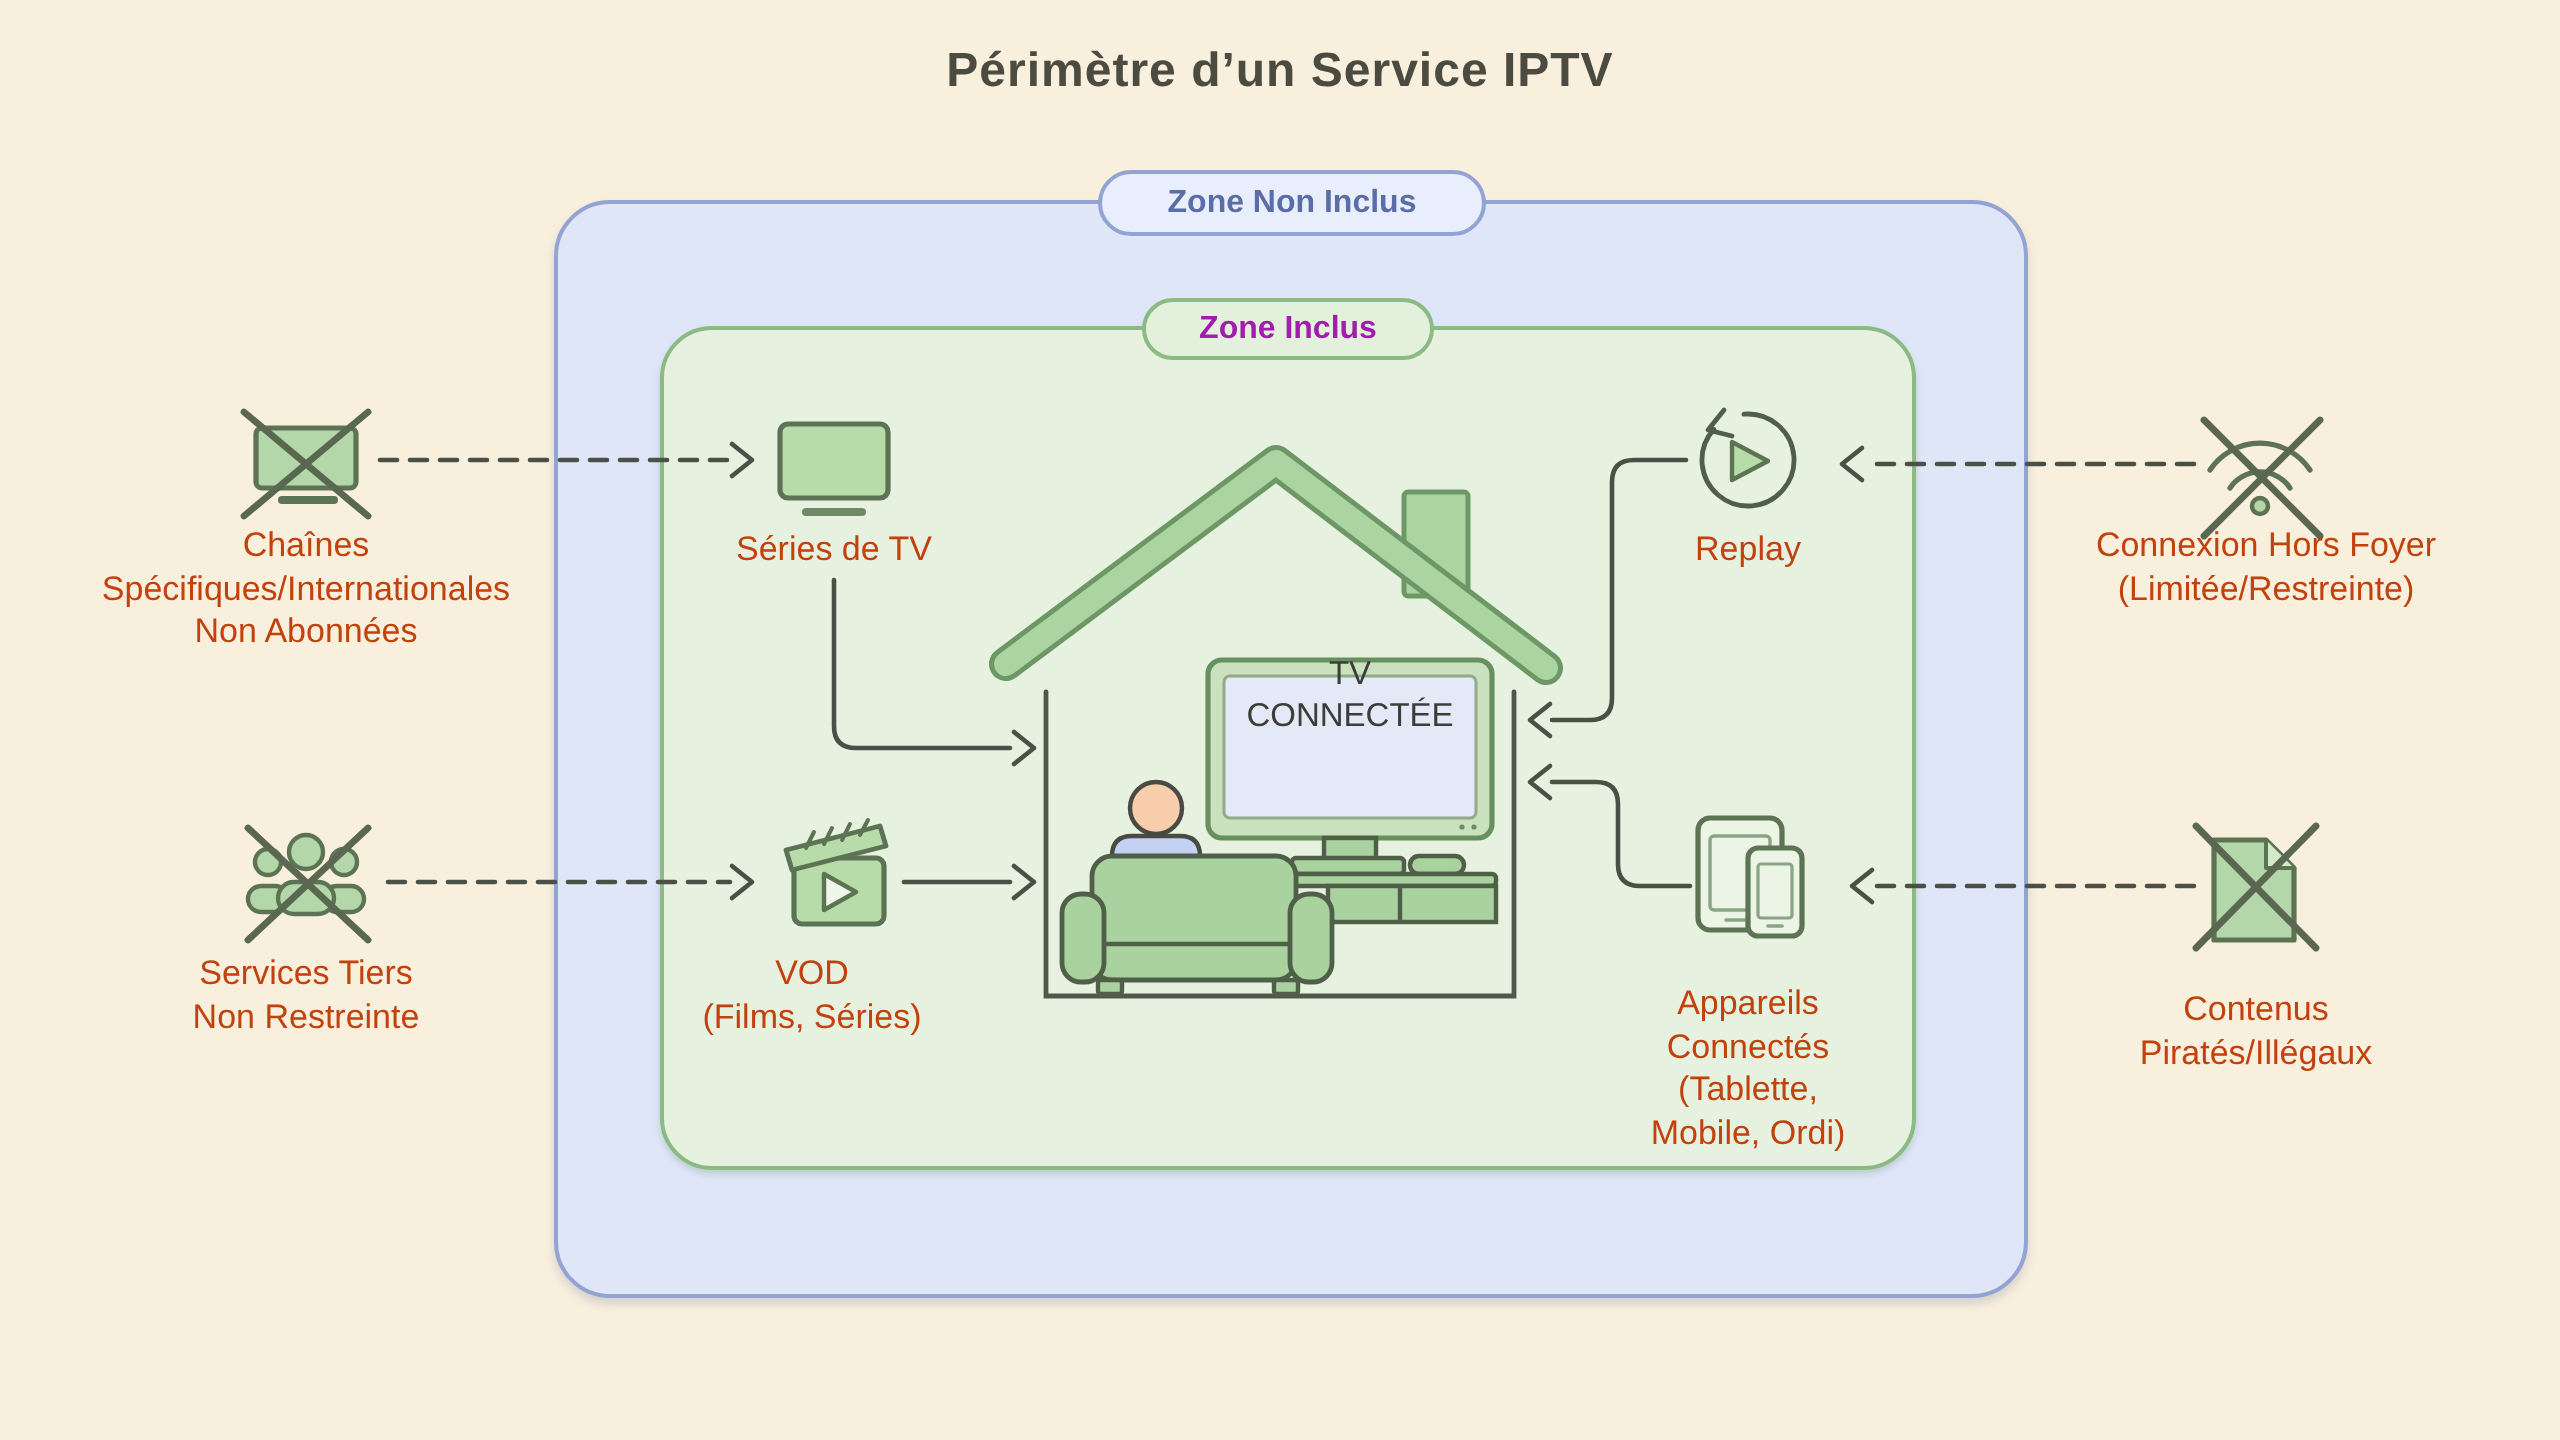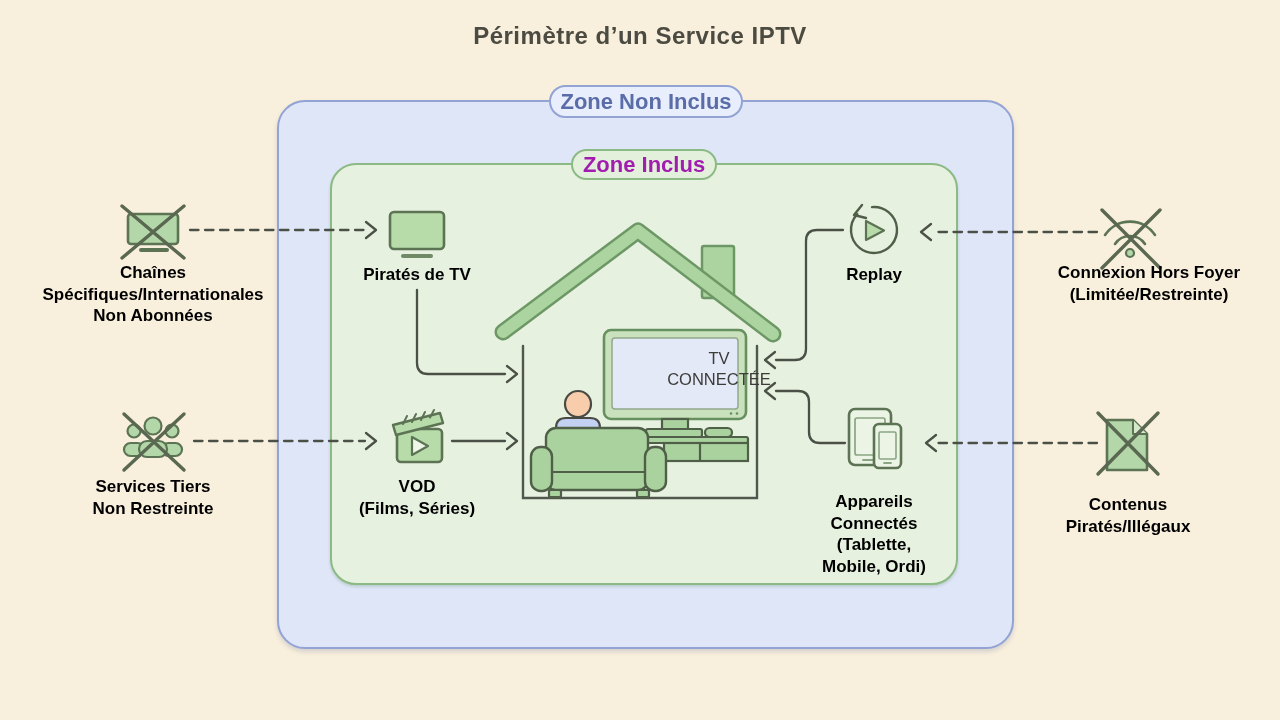--- a/index.html
+++ b/index.html
@@ -20,46 +20,46 @@
     box-shadow:0 3px 4px rgba(110,125,170,.25);
     box-sizing:border-box;
   }
   #zone-inner{
     left:330px;top:163px;width:628px;height:422px;
     background:#e7f1e0;border:2.5px solid #8cba84;border-radius:26px;
     box-shadow:0 2px 3px rgba(90,130,90,.25);
     box-sizing:border-box;
   }
   .pill{
-    box-sizing:border-box;text-align:center;font-weight:bold;font-size:22px;
+    box-sizing:border-box;text-align:center;font-weight:bold;font-size:16px;
     border-radius:17px;
   }
   #pill-outer{
     left:549px;top:85px;width:194px;height:33px;line-height:29px;
     background:#e9eefc;border:2.5px solid #92a3d4;color:#5a6da8;
   }
   #pill-inner{
     left:571px;top:149px;width:146px;height:31px;line-height:27px;
     background:#e3f1dc;border:2.5px solid #8cba84;color:#a21caf;
   }
   .lbl{
     font-size:17px;line-height:21.5px;text-align:center;
-    white-space:pre-line;color:#000000;font-weight:bold;
+    white-space:pre-line;color:#c2410c;
   }
   #lbl-excl-0{left:12px;top:262px;width:282px;}
   #lbl-excl-1{left:33px;top:476px;width:240px;}
-  #lbl-excl-2{left:1013px;top:262px;width:240px;margin-left:16px;}
+  #lbl-excl-2{left:1013px;top:262px;width:240px;}
   #lbl-excl-3{left:1008px;top:494px;width:240px;text-align:center;}
   #lbl-inc-0{left:327px;top:264px;width:180px;}
-  #lbl-inc-1{left:327px;top:476px;width:180px;}
+  #lbl-inc-1{left:316px;top:476px;width:180px;}
   #lbl-inc-2{left:784px;top:264px;width:180px;}
   #lbl-inc-3{left:784px;top:471px;width:180px;margin-top:20px;}
   #tv-screen-text{
-    left:612px;top:348px;width:126px;text-align:center;
-    font-size:16.5px;line-height:21px;color:#3c3c38;white-space:pre-line;padding-left:44px;
+    left:612px;top:327px;width:126px;text-align:center;
+    font-size:16.5px;line-height:21px;color:#3c3c38;white-space:pre-line;
   }
   svg{position:absolute;left:0;top:0;}
 </style>
 </head>
 <body>
 
 <div id="title" class="abs">Périmètre d’un Service IPTV</div>
 
 <div id="zone-outer" class="abs"></div>
 <div id="zone-inner" class="abs"></div>
@@ -185,21 +185,21 @@
   <g>
     <path d="M 1107 420 H 1133 L 1147 434 V 470 H 1107 Z" fill="#b3d7a8" stroke="#5c7454" stroke-width="2.6" stroke-linejoin="round"></path>
     <path d="M 1133 420 V 434 H 1147" fill="#d4e9ca" stroke="#5c7454" stroke-width="2" stroke-linejoin="round"></path>
     <path d="M 1098 413 L 1158 474 M 1158 413 L 1098 474" stroke="#5a6851" stroke-width="3.4" stroke-linecap="round" fill="none"></path>
   </g>
 </svg>
 
 <div id="tv-screen-text" class="abs">TV
 CONNECTÉE</div>
 
-<div id="lbl-inc-0" class="abs lbl">Piratés de TV</div>
+<div id="lbl-inc-0" class="abs lbl">Séries de TV</div>
 <div id="lbl-inc-1" class="abs lbl">VOD
 (Films, Séries)</div>
 <div id="lbl-inc-2" class="abs lbl">Replay</div>
 <div id="lbl-inc-3" class="abs lbl">Appareils
 Connectés
 (Tablette,
 Mobile, Ordi)</div>
 
 <div id="lbl-excl-0" class="abs lbl">Chaînes
 Spécifiques/Internationales

